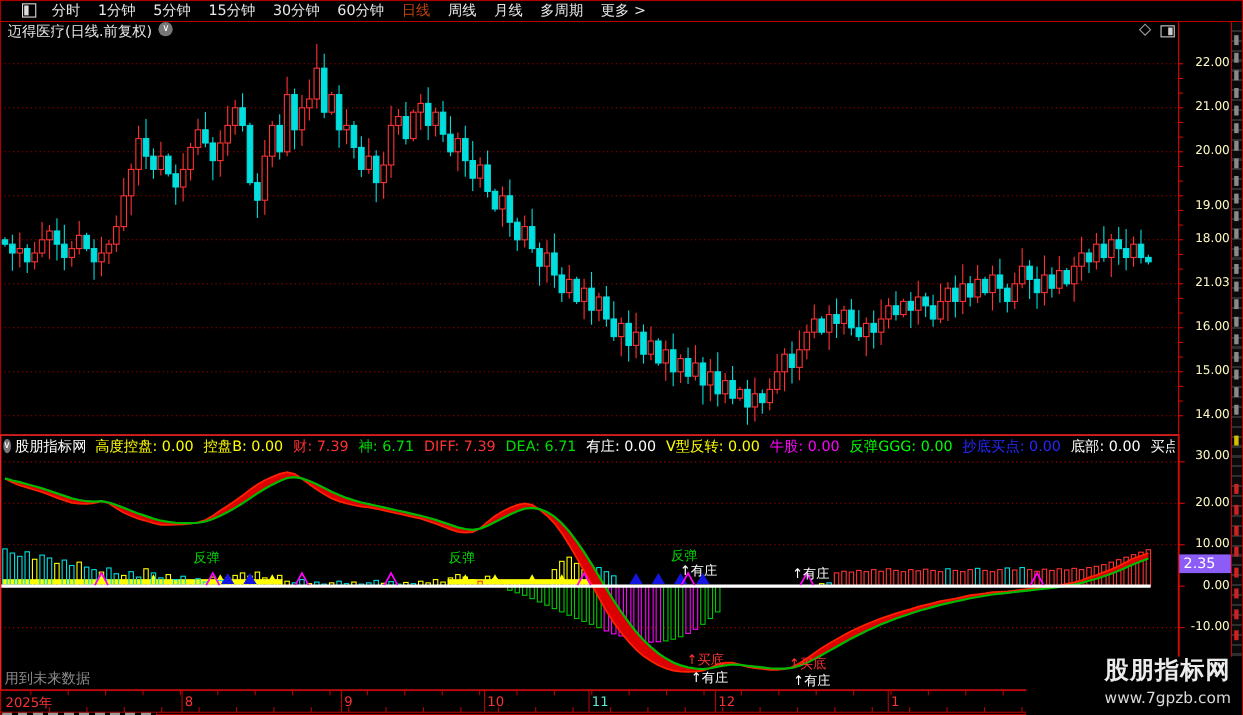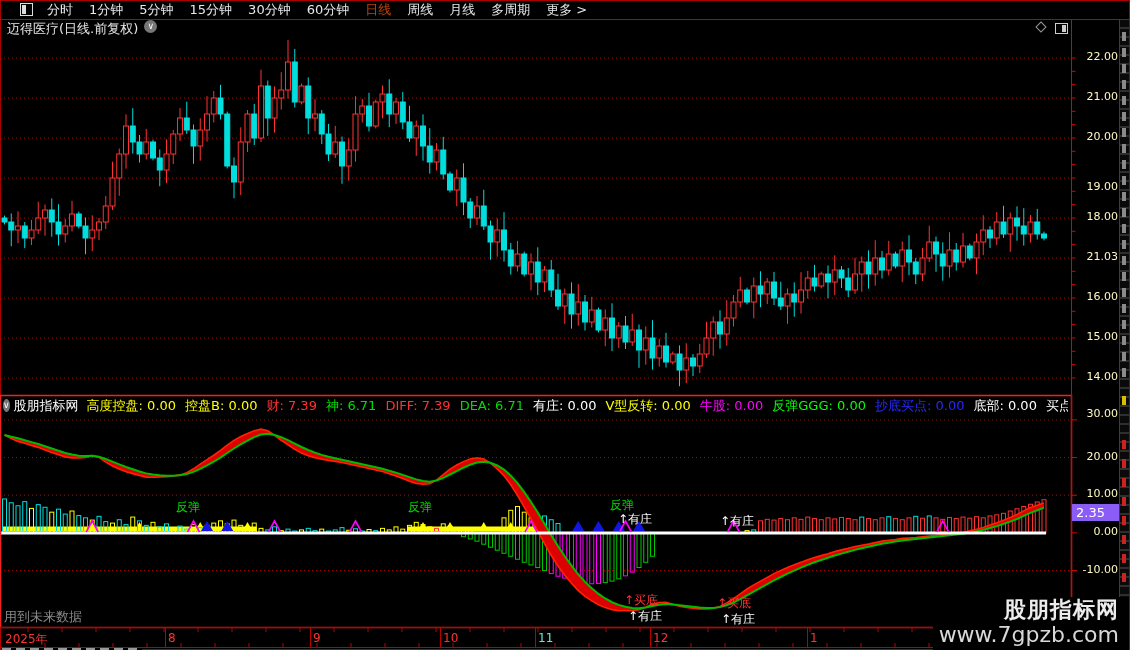--- a/index.html
+++ b/index.html
@@ -34,21 +34,21 @@
   .anno { position:absolute; z-index:3; font-size:12px; line-height:13px; white-space:nowrap; }
   .badge { position:absolute; left:1072px; top:504px; width:47px; height:17px; background:#8b5cf6; color:#fff;
            font-size:13px; line-height:17px; padding-left:4px; z-index:3; }
   .future-note { position:absolute; left:4px; top:608px; color:#8a8a8a; font-size:13px; z-index:3; }
   .strip { position:absolute; left:1120px; top:20px; width:9px; height:608px; z-index:3;
            background:repeating-linear-gradient(to bottom,#0a0a0a 0 7px,#2e2e2e 7px 9px); }
   .strip .mark { position:absolute; left:2px; width:4px; height:9px; }
   .watermark { position:absolute; left:933px; top:597px; width:196px; height:53px; background:#000; z-index:5;
                text-align:right; padding-right:10px; }
   .wm1 { color:#ececec; font-size:22px; font-weight:bold; letter-spacing:1px; line-height:26px; }
-  .wm2 { color:#d8d8d8; font-size:22px; line-height:24px; }
+  .wm2 { color:#d8d8d8; font-size:14px; line-height:24px; }
   .bottom-sliver { position:absolute; left:2px; top:648px; width:140px; height:2px; z-index:3;
                    background:repeating-linear-gradient(to right,#999 0 9px,#000 9px 14px); }
 </style>
 </head>
 <body>
 
 <div class="window">
   <svg id="chart-svg" width="1130" height="650">
       <line x1="0" y1="58" x2="1071" y2="58" stroke="#b40000" stroke-width="1" stroke-dasharray="1,3"></line>
       <line x1="0" y1="98" x2="1071" y2="98" stroke="#b40000" stroke-width="1" stroke-dasharray="1,3"></line>

